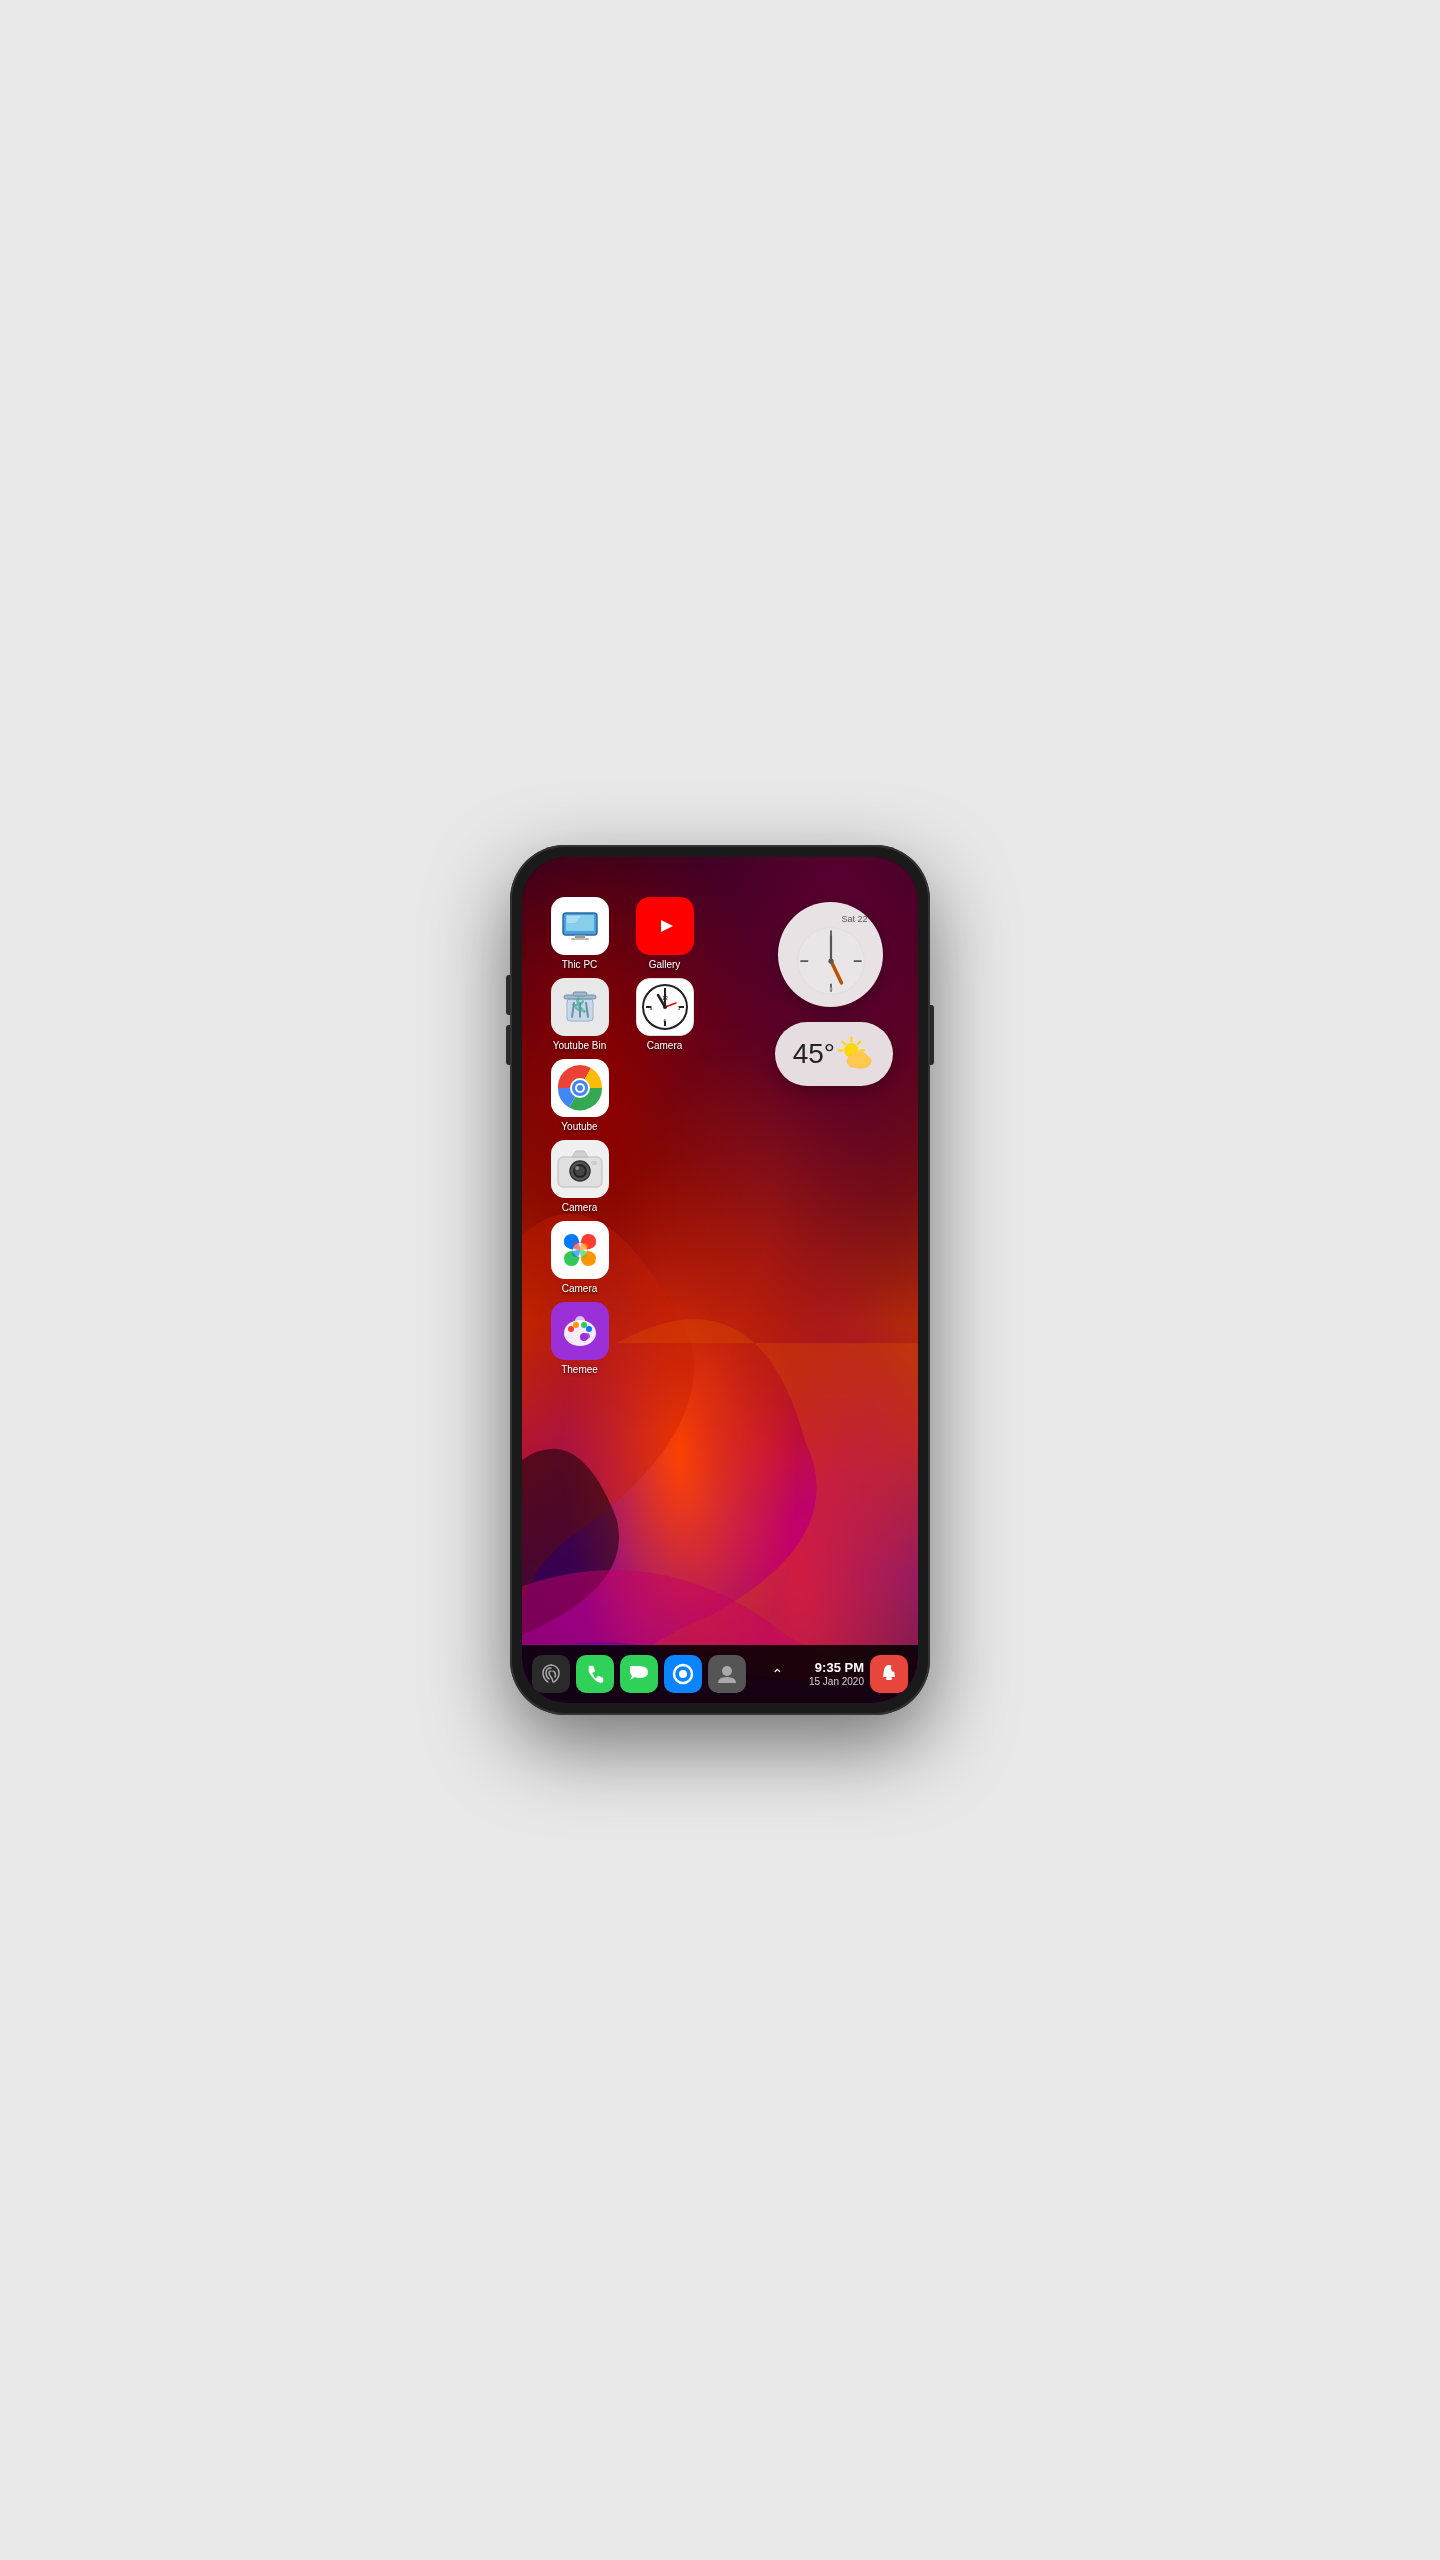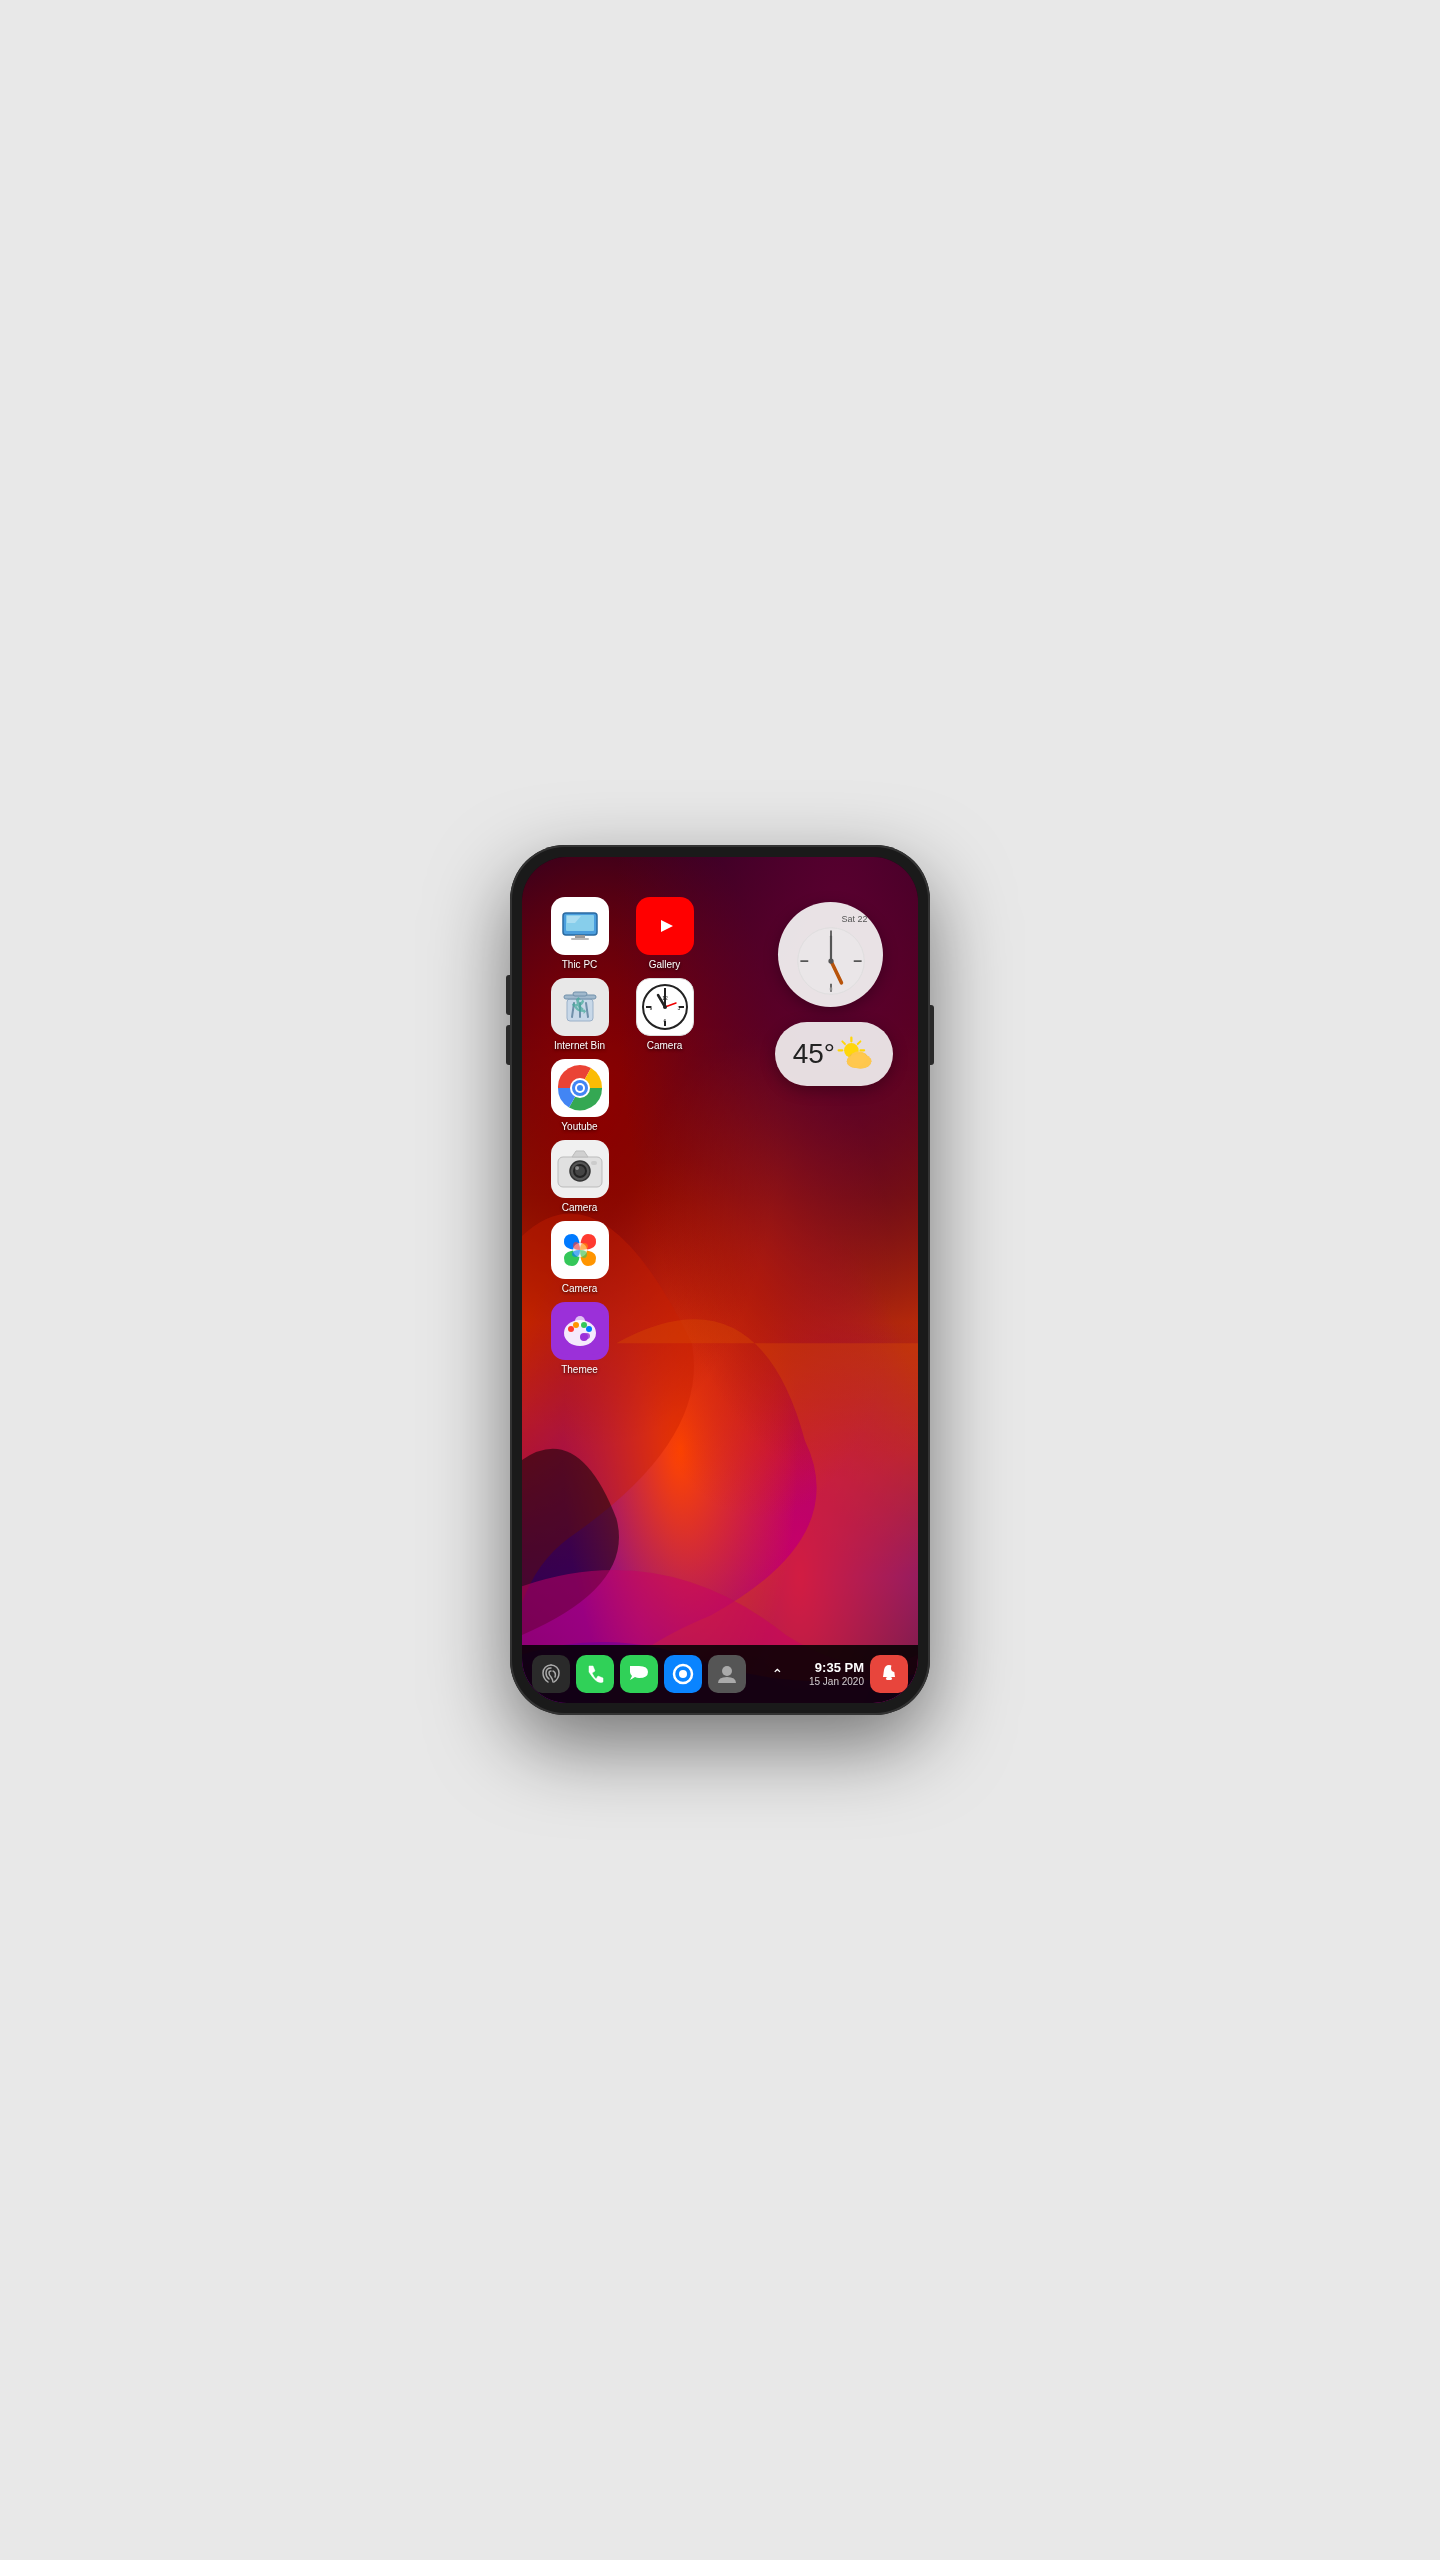--- a/index.html
+++ b/index.html
@@ -372,21 +372,21 @@
                 <line x1="18" y1="16" x2="18" y2="30" stroke="#7090aa" stroke-width="2" stroke-linecap="round"></line>
                 <line x1="24" y1="16" x2="26" y2="30" stroke="#7090aa" stroke-width="2" stroke-linecap="round"></line>
 
                 <g transform="translate(6,10) scale(0.65)" opacity="0.7">
                   <path d="M12 4 L16 0 L20 4 L17 4 Q17 14 24 18 L22 21 Q13 17 13 7 Z" fill="#4a9" stroke="none"></path>
                   <path d="M24 18 L28 22 L24 26 L24 23 Q14 23 10 16 L13 14 Q16 20 24 20 Z" fill="#4a9" stroke="none"></path>
                   <path d="M10 16 L6 12 L10 8 L10 11 Q20 11 22 4 L25 6 Q23 14 14 14 Z" fill="#4a9" stroke="none"></path>
                 </g>
               </svg>
             </div>
-            <span class="app-label">Internet Bin</span>
+            <span class="app-label">Youtube Bin</span>
           </div>
           <div class="app-item">
             <div class="app-icon icon-clock">
               <svg width="48" height="48" viewBox="0 0 48 48" xmlns="http://www.w3.org/2000/svg">
                 <circle cx="24" cy="24" r="22" fill="white" stroke="#222" stroke-width="2"></circle>
 
                 <line x1="24" y1="5" x2="24" y2="10" stroke="#222" stroke-width="2"></line>
                 <line x1="43" y1="24" x2="38" y2="24" stroke="#222" stroke-width="2"></line>
                 <line x1="24" y1="43" x2="24" y2="38" stroke="#222" stroke-width="2"></line>
                 <line x1="5" y1="24" x2="10" y2="24" stroke="#222" stroke-width="2"></line>

